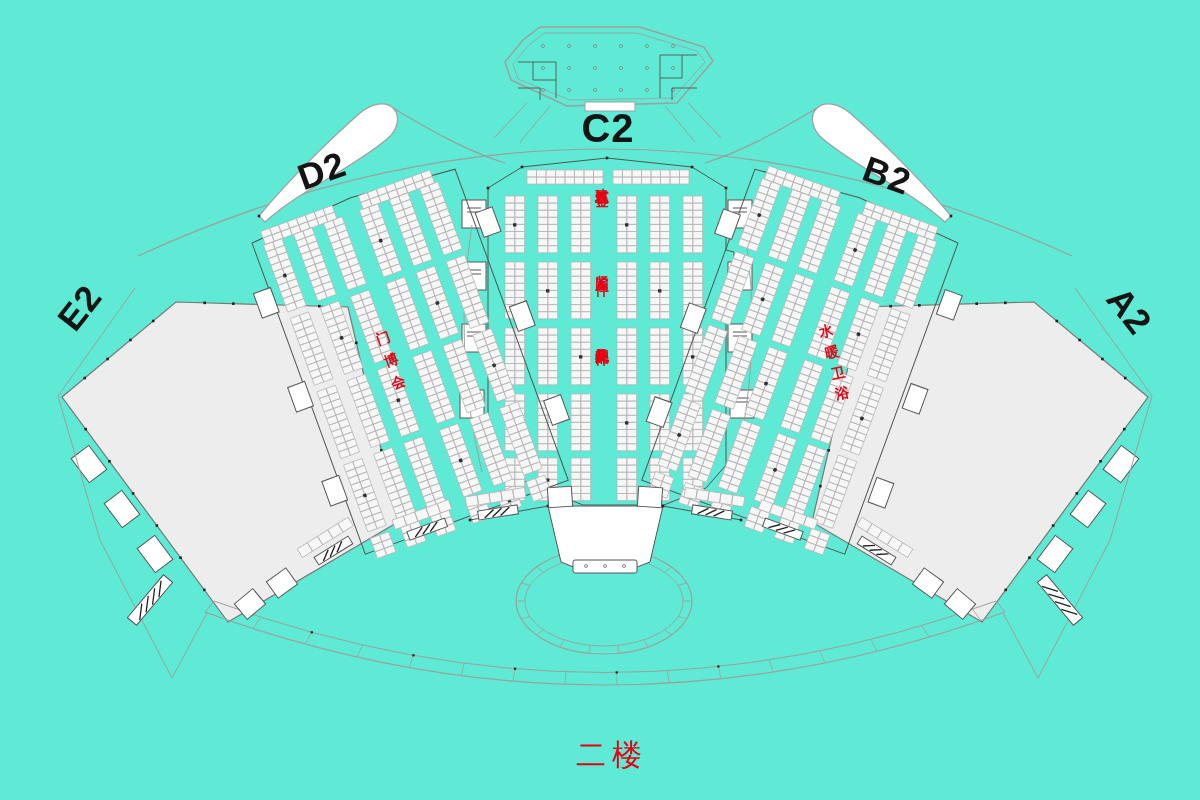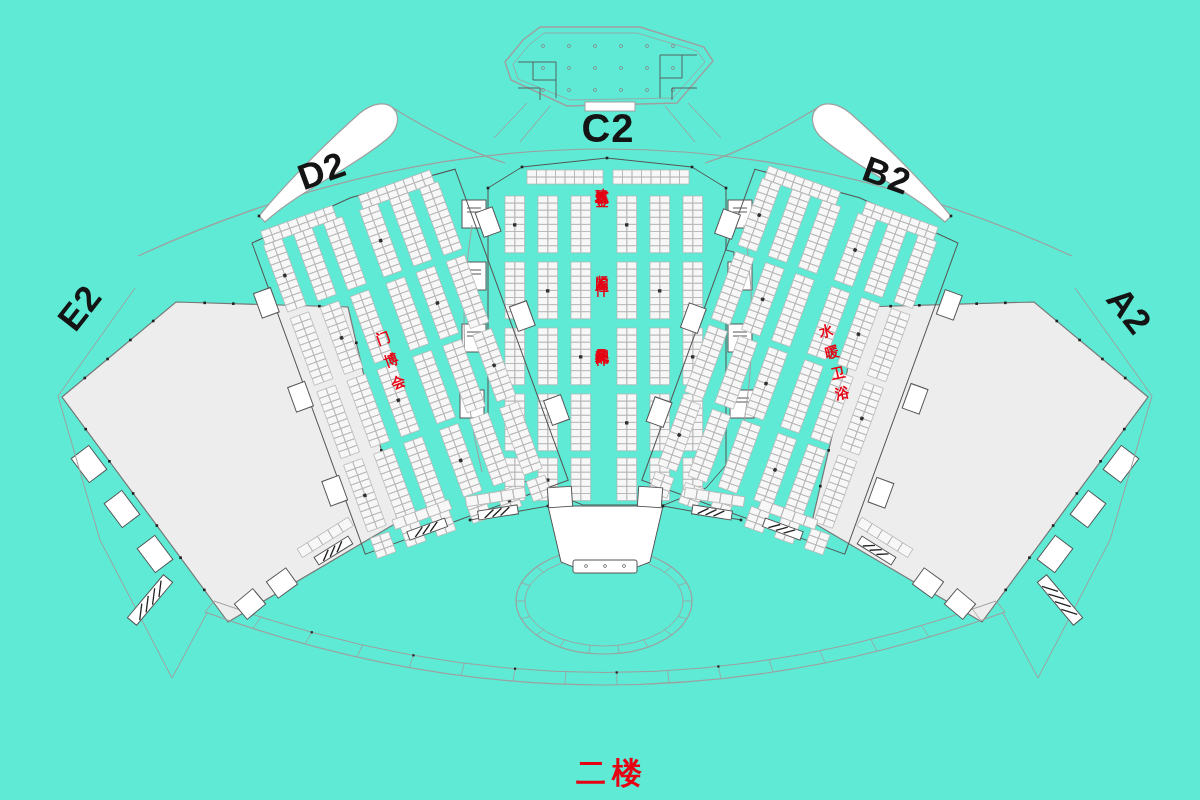--- a/index.html
+++ b/index.html
@@ -8,21 +8,21 @@
   .stage svg{position:absolute;left:0;top:0;}
   .lbl{position:absolute;transform:translate(-50%,-50%);font-weight:bold;color:#141414;
        white-space:nowrap;line-height:1;letter-spacing:1px;}
   .lbl.c2{font-size:40px;}
   .lbl.side{font-size:36px;}
   .zone-v{position:absolute;writing-mode:vertical-rl;text-orientation:upright;
           font-size:13.5px;font-weight:bold;white-space:nowrap;line-height:1.15;}
   .zone-char{position:absolute;width:18px;height:18px;font-size:14px;font-weight:bold;
              text-align:center;line-height:18px;}
   .floor-title{position:absolute;transform:translate(-50%,-50%);font-size:30px;
-               font-weight:700;letter-spacing:6px;margin-top:18px;}
+               font-weight:400;letter-spacing:6px;}
 </style>
 </head>
 <body>
 
 <div class="stage">
   <svg id="plan" width="1200" height="800" viewBox="0 0 1200 800">
       <polygon points="62,397 176,302 348,307 398,522 228,622" fill="#ededed" stroke="#777" stroke-width="1.2"></polygon>
       <polygon points="1148,397 1034,302 862,307 812,522 982,622" fill="#ededed" stroke="#777" stroke-width="1.2"></polygon>
       <rect x="83.5" y="376.7" width="2.6" height="2.6" fill="#222"></rect>
       <rect x="106.3" y="357.7" width="2.6" height="2.6" fill="#222"></rect>

